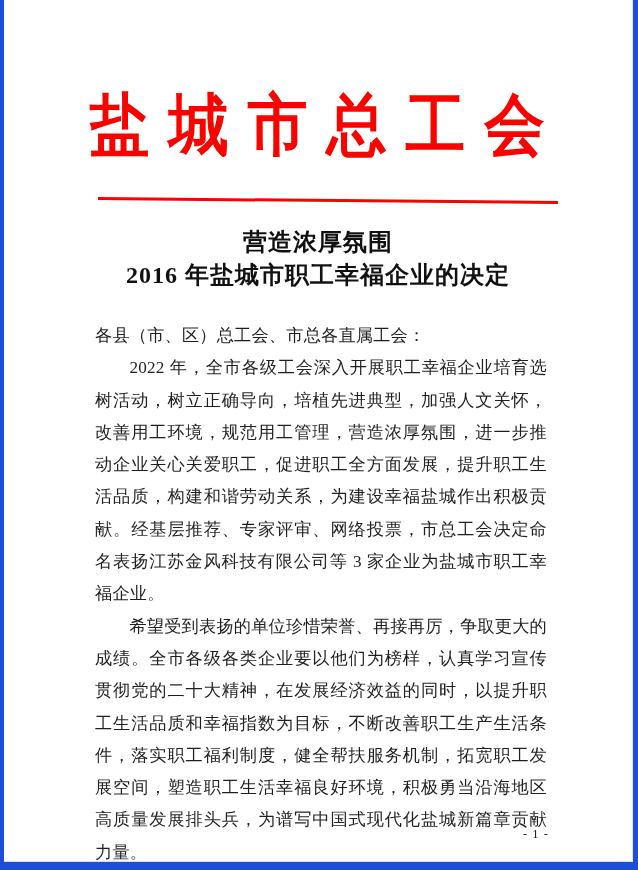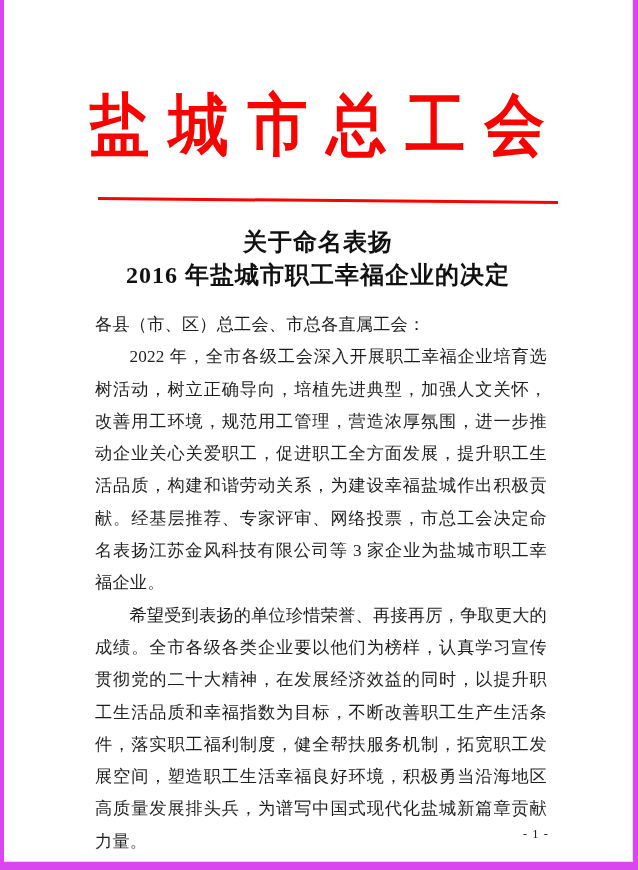--- a/index.html
+++ b/index.html
@@ -9,21 +9,21 @@
   body {
     width: 638px;
     height: 870px;
     font-family: "Liberation Serif", "DejaVu Serif", serif;
     overflow: hidden;
   }
   .viewer {
     position: relative;
     width: 638px;
     height: 870px;
-    background: #d946ef;
+    background: #1d4ed8;
   }
   .page {
     position: absolute;
     left: 4px;
     top: 0;
     width: 629px;
     height: 862px;
     background: #ffffff;
     border-right: 1px solid #dfe1e4;
     border-bottom: 1px solid #dbdde0;
@@ -59,21 +59,21 @@
     right: 0;
     text-align: center;
     font-weight: bold;
     font-size: 24px;
     line-height: 33px;
     color: #111111;
     letter-spacing: 1px;
   }
   .doc-body {
     position: absolute;
-    top: 309px;
+    top: 320px;
     left: 91px;
     width: 452px;
     font-size: 17.2px;
     line-height: 32.3px;
     letter-spacing: 0.2px;
     text-align: justify;
   }
   .doc-body p {
     margin: 0;
     text-indent: 2em;
@@ -94,21 +94,21 @@
 <body>
 
 <div class="viewer">
   <div class="page">
 
     <div class="letterhead" style="color: rgb(248, 4, 0);">盐 城 市 总 工 会</div>
 
     <div class="letterhead-divider" style="background: rgb(248, 4, 0);"></div>
 
     <div class="doc-title">
-      <div>关于命名表扬</div>
+      <div>营造浓厚氛围</div>
       <div>2016 年盐城市职工幸福企业的决定</div>
     </div>
 
     <div class="doc-body" style="color: rgb(31, 31, 31);">
       <p class="salutation">各县（市、区）总工会、市总各直属工会：</p>
       <p>2022 年，全市各级工会深入开展职工幸福企业培育选树活动，树立正确导向，培植先进典型，加强人文关怀，改善用工环境，规范用工管理，营造浓厚氛围，进一步推动企业关心关爱职工，促进职工全方面发展，提升职工生活品质，构建和谐劳动关系，为建设幸福盐城作出积极贡献。经基层推荐、专家评审、网络投票，市总工会决定命名表扬江苏金风科技有限公司等 3 家企业为盐城市职工幸福企业。</p>
       <p>希望受到表扬的单位珍惜荣誉、再接再厉，争取更大的成绩。全市各级各类企业要以他们为榜样，认真学习宣传贯彻党的二十大精神，在发展经济效益的同时，以提升职工生活品质和幸福指数为目标，不断改善职工生产生活条件，落实职工福利制度，健全帮扶服务机制，拓宽职工发展空间，塑造职工生活幸福良好环境，积极勇当沿海地区高质量发展排头兵，为谱写中国式现代化盐城新篇章贡献力量。</p>
     </div>
 
     <div class="page-number">- 1 -</div>

